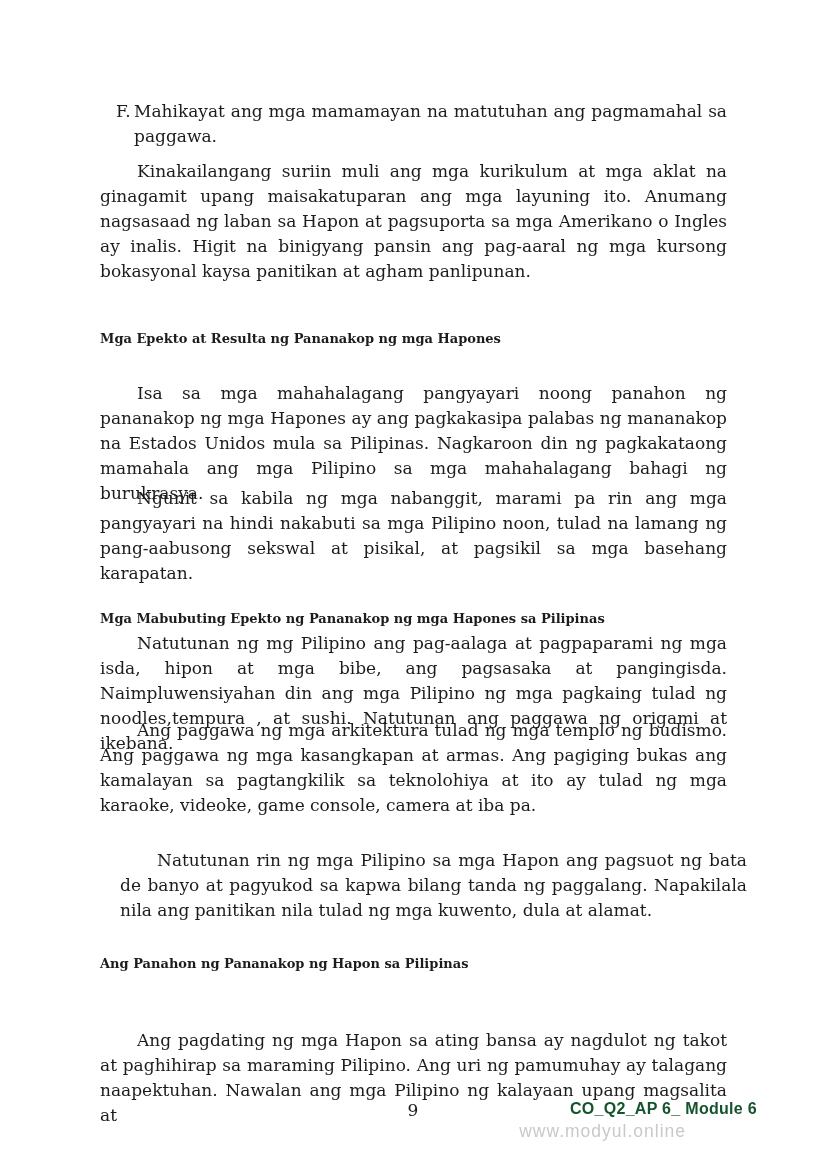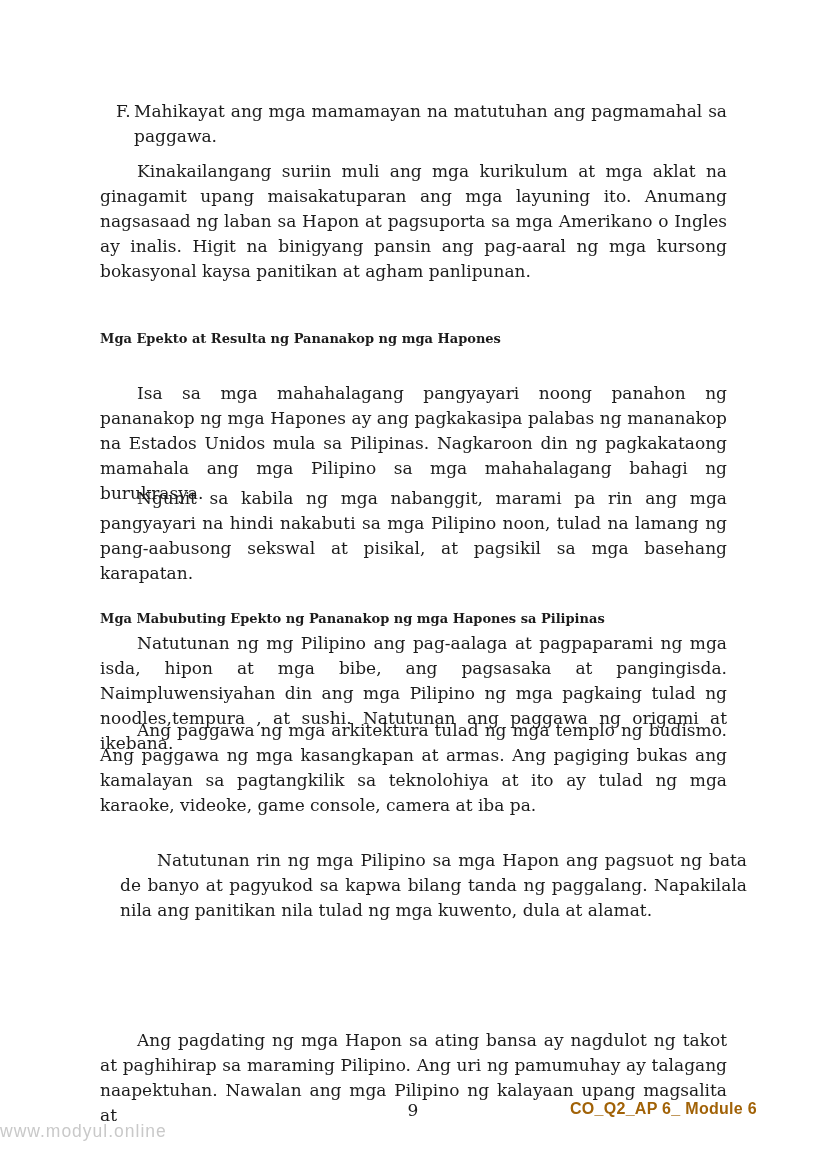--- a/index.html
+++ b/index.html
@@ -72,28 +72,28 @@
   }
   .module-code {
     position: absolute;
     top: 1100px;
     right: 69px;
     font-family: "Liberation Sans", sans-serif;
     font-weight: bold;
     font-size: 16px;
     line-height: 18px;
     letter-spacing: 0.3px;
-    color: #a16207;
+    color: #14532d;
   }
   .watermark {
     position: absolute;
     top: 1120px;
     left: 0;
     width: 686px;
-    text-align: left;
+    text-align: right;
     font-family: "Liberation Sans", sans-serif;
     font-size: 17.5px;
     line-height: 22px;
     letter-spacing: 1px;
     color: #c9c9c9;
   }
 </style>
 </head>
 <body>
 
@@ -108,19 +108,20 @@
 
   <h2 class="block heading b-head0">Mga Epekto at Resulta ng Pananakop ng mga Hapones</h2>
   <p class="block para b-s0p0">Isa sa mga mahahalagang pangyayari noong panahon ng pananakop ng mga Hapones ay ang pagkakasipa palabas ng mananakop na Estados Unidos mula sa Pilipinas. Nagkaroon din ng pagkakataong mamahala ang mga Pilipino sa mga mahahalagang bahagi ng burukrasya.</p>
   <p class="block para b-s0p1">Ngunit sa kabila ng mga nabanggit, marami pa rin ang mga pangyayari na hindi nakabuti sa mga Pilipino noon, tulad na lamang ng pang-aabusong sekswal at pisikal, at pagsikil sa mga basehang karapatan.</p>
 
   <h2 class="block heading b-head1">Mga Mabubuting Epekto ng Pananakop ng mga Hapones sa Pilipinas</h2>
   <p class="block para b-s1p0">Natutunan ng mg Pilipino ang pag-aalaga at pagpaparami ng mga isda, hipon at mga bibe, ang pagsasaka at pangingisda.  Naimpluwensiyahan din ang mga Pilipino ng mga pagkaing tulad ng noodles,tempura , at sushi. Natutunan ang paggawa ng origami at ikebana.</p>
   <p class="block para b-s1p1">Ang paggawa ng mga arkitektura tulad ng mga templo ng budismo.  Ang paggawa ng mga kasangkapan at armas.  Ang pagiging bukas ang kamalayan sa pagtangkilik sa teknolohiya at ito ay tulad ng mga karaoke, videoke, game console, camera at iba pa.</p>
   <p class="block para b-s1p2">Natutunan rin ng mga Pilipino sa mga Hapon ang pagsuot ng bata de banyo at pagyukod sa kapwa bilang tanda ng paggalang.  Napakilala nila ang panitikan nila tulad ng mga kuwento, dula at alamat.</p>
 
+  <h2 class="block heading b-head2">Ang Panahon ng Pananakop ng Hapon sa Pilipinas</h2>
   <p class="block para justify-last b-s2p0">Ang pagdating ng mga Hapon sa ating bansa ay nagdulot ng takot at paghihirap sa maraming Pilipino. Ang uri ng pamumuhay ay talagang naapektuhan. Nawalan ang mga Pilipino ng kalayaan upang magsalita at</p>
 
   <div class="page-number">9</div>
   <div class="module-code">CO_Q2_AP 6_ Module 6</div>
   <div class="watermark">www.modyul.online</div>
 
 </div>
 
 </body></html>

